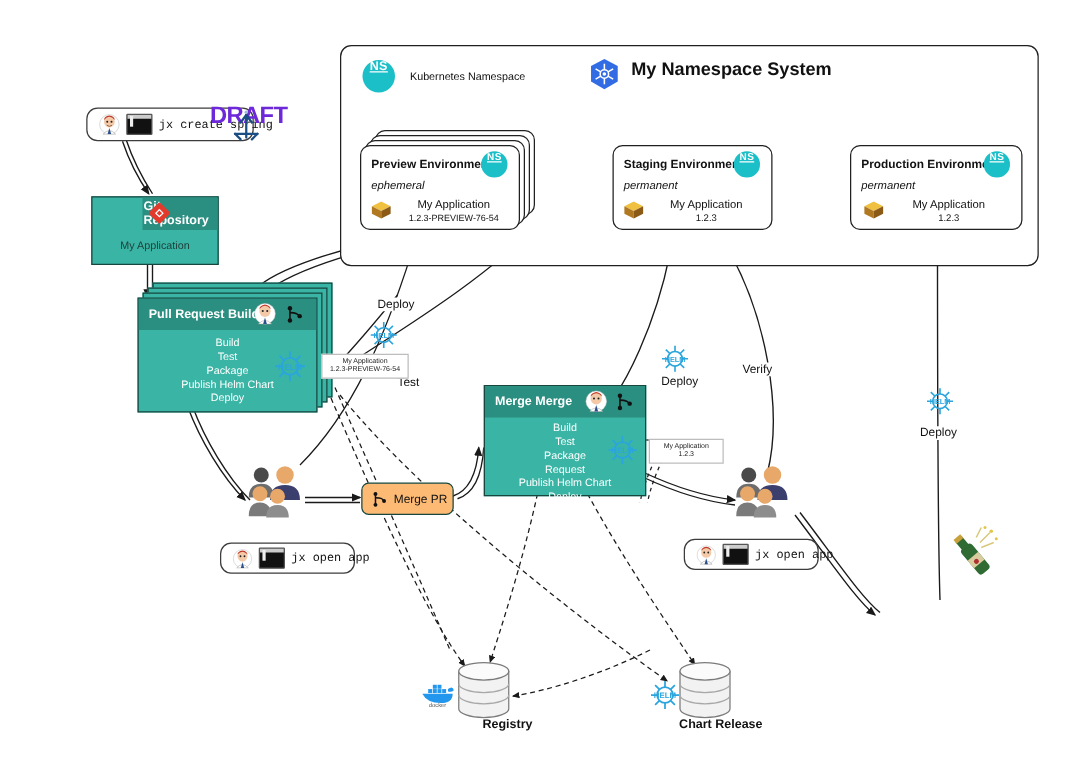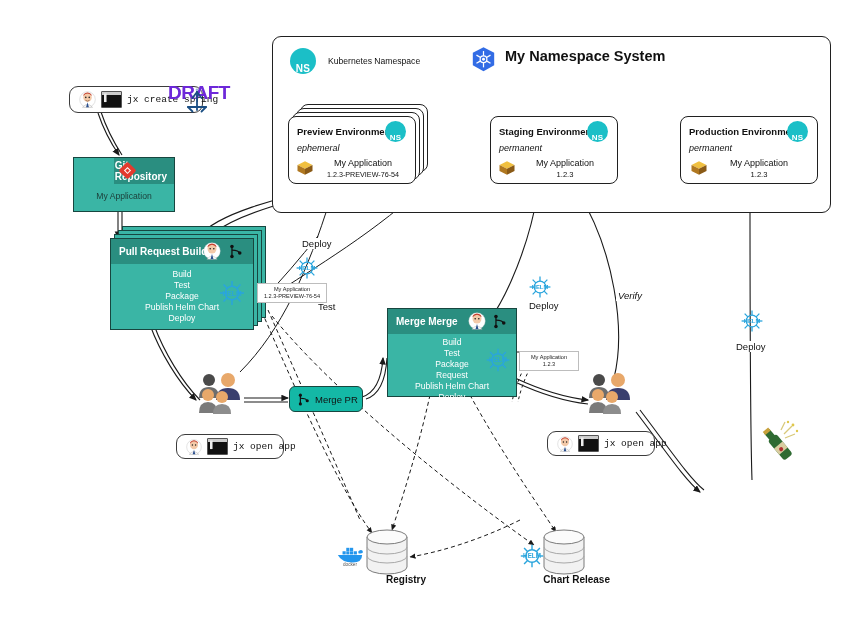--- a/index.html
+++ b/index.html
@@ -7,21 +7,21 @@
        font-family:"Liberation Sans",sans-serif;color:#1a1a1a;}
   .canvas{position:absolute;inset:0;}
   svg.lines{position:absolute;left:0;top:0;width:860px;height:627px;pointer-events:none;}
 
   
   .k8s-cluster{position:absolute;border:1.6px solid #202020;border-radius:9px;background:#fff;}
   .envcard{position:absolute;border:1.4px solid #202020;border-radius:8px;background:#fff;}
   .stackpaper{position:absolute;border:1.2px solid #202020;border-radius:8px;background:#fff;}
 
   .ns-badge{position:absolute;border-radius:50%;background:#1bbfc7;color:#fff;
-    font-weight:bold;display:flex;align-items:flex-end;justify-content:center;letter-spacing:.3px;}
+    font-weight:bold;display:flex;align-items:flex-start;justify-content:center;letter-spacing:.3px;text-decoration:underline;}
 
   .env-title{position:absolute;font-weight:bold;font-size:9.5px;color:#111;white-space:nowrap;}
   .env-sub{position:absolute;font-style:italic;font-size:9px;color:#111;white-space:nowrap;}
   .env-app{position:absolute;font-size:9px;color:#111;text-align:center;line-height:11px;white-space:nowrap;}
 
   
   .tealbox{position:absolute;border:1px solid #17463f;background:#3ab5a5;}
   .tealbox .hdr{background:#2a8e80;color:#fff;font-weight:bold;font-size:10px;
       display:flex;align-items:center;padding-left:8px;box-sizing:border-box;position:relative;}
   .tealbox .body{color:#ffffff;font-size:8.6px;text-align:center;line-height:11px;
@@ -334,21 +334,21 @@
           <path d="M8.7,8.7 L13.6,13.6"></path>
             <path d="M26.4,26.4 L31.3,31.3"></path>
           <path d="M31.3,8.7 L26.4,13.6"></path>
             <path d="M13.6,26.4 L8.7,31.3"></path>
         </g>
         <text x="20" y="23.5" font-size="9" font-weight="bold" fill="#2aa5dd" text-anchor="middle" font-family="Liberation Sans, sans-serif">HELM</text>
       </svg>
     </div>
   </div>
 
-  <div style="position:absolute;left:289px;top:386px;width:74px;height:26px;background:#14b8a6;
+  <div style="position:absolute;left:289px;top:386px;width:74px;height:26px;background:#fdba74;
               border:1px solid #17463f;border-radius:6px;display:flex;align-items:center;gap:4px;padding-left:6px;box-sizing:border-box;">
     <svg viewBox="0 0 24 24" width="15" height="15" style="flex:none;">
       <g stroke="#111" stroke-width="1.9" fill="none">
         <path d="M7,6 L7,18"></path>
           <path d="M7,10 C14,10 17,12 17,14"></path>
       </g>
       <circle cx="7" cy="5" r="2.5" fill="#111"></circle>
       <circle cx="7" cy="19" r="2.5" fill="#111"></circle>
       <circle cx="18" cy="14" r="2.5" fill="#111"></circle>
     </svg>
@@ -382,21 +382,21 @@
         <path d="M29,20 L36,20"></path>
       <path d="M8.7,8.7 L13.6,13.6"></path>
         <path d="M26.4,26.4 L31.3,31.3"></path>
       <path d="M31.3,8.7 L26.4,13.6"></path>
         <path d="M13.6,26.4 L8.7,31.3"></path>
     </g>
     <text x="20" y="23.5" font-size="9" font-weight="bold" fill="#2aa5dd" text-anchor="middle" font-family="Liberation Sans, sans-serif">HELM</text>
   </svg>
   <div class="elabel" style="left:527px;top:300px;">Deploy</div>
 
-  <div class="elabel" style="left:616px;top:290px;font-style:italic;">Verify</div>
+  <div class="elabel" style="left:592px;top:290px;">Verify</div>
 
   <svg viewBox="0 0 40 40" width="26" height="26" style="position:absolute;left:739px;top:308px;">
     <g stroke="#2aa5dd" stroke-width="2" fill="none">
       <circle cx="20" cy="20" r="9"></circle>
       <path d="M20,4 L20,11"></path>
         <path d="M20,29 L20,36"></path>
       <path d="M4,20 L11,20"></path>
         <path d="M29,20 L36,20"></path>
       <path d="M8.7,8.7 L13.6,13.6"></path>
         <path d="M26.4,26.4 L31.3,31.3"></path>

